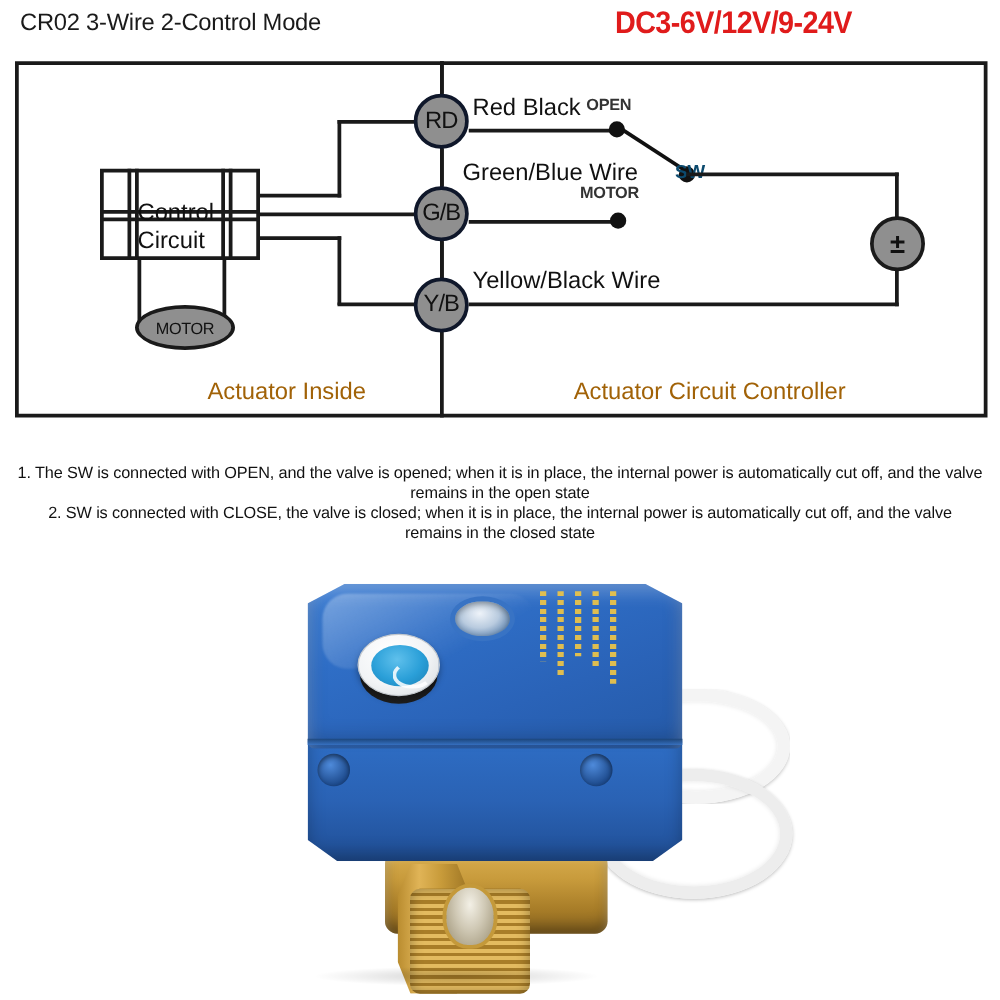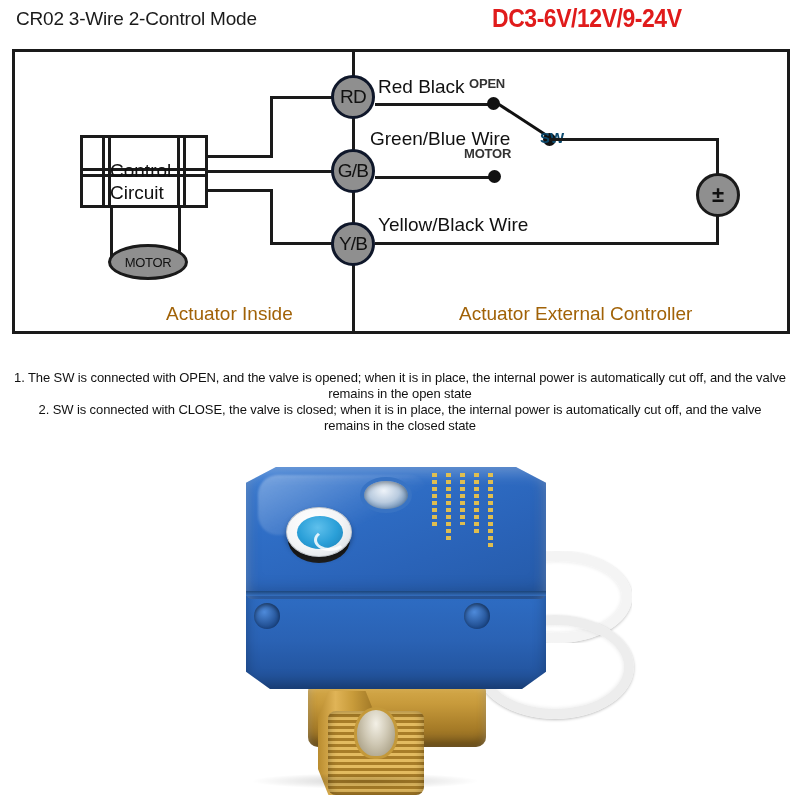--- a/index.html
+++ b/index.html
@@ -307,21 +307,21 @@
 
   <div class="w wh" style="left:549px; top:138px; width:170px;"></div>
   <div class="w wv" style="left:716px; top:138px; height:40px;"></div>
 
   <div class="w wh" style="left:375px; top:242px; width:344px;"></div>
   <div class="w wv" style="left:716px; top:213px; height:32px;"></div>
 
   <div id="psu">±</div>
 
   <div class="section-caption" style="left:166px; top:303px;">Actuator Inside</div>
-  <div class="section-caption" style="left:459px; top:303px;">Actuator External Controller</div>
+  <div class="section-caption" style="left:459px; top:303px;">Actuator Circuit Controller</div>
 
   <div id="notes">
     <div class="note">1. The SW is connected with OPEN, and the valve is opened; when it is in place, the internal power is automatically cut off, and the valve remains in the open state</div>
     <div class="note">2. SW is connected with CLOSE, the valve is closed; when it is in place, the internal power is automatically cut off, and the valve remains in the closed state</div>
   </div>
 
   <div id="photo">
     <div id="valve-wrap">
 
       <div id="cable">

